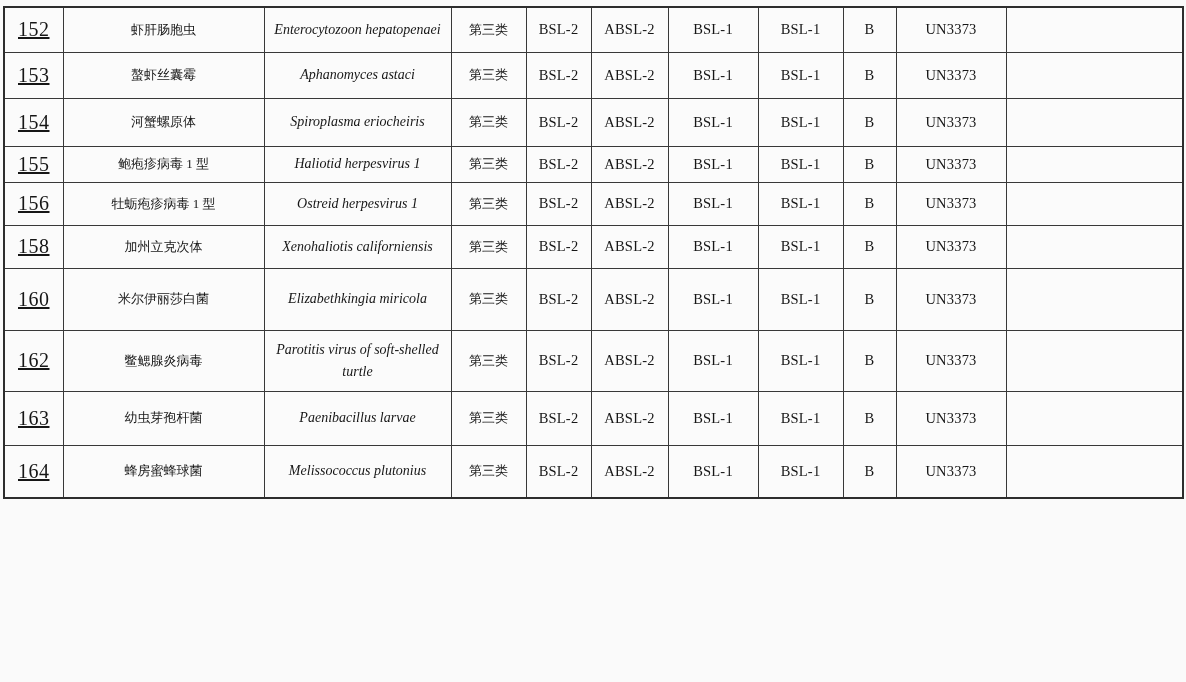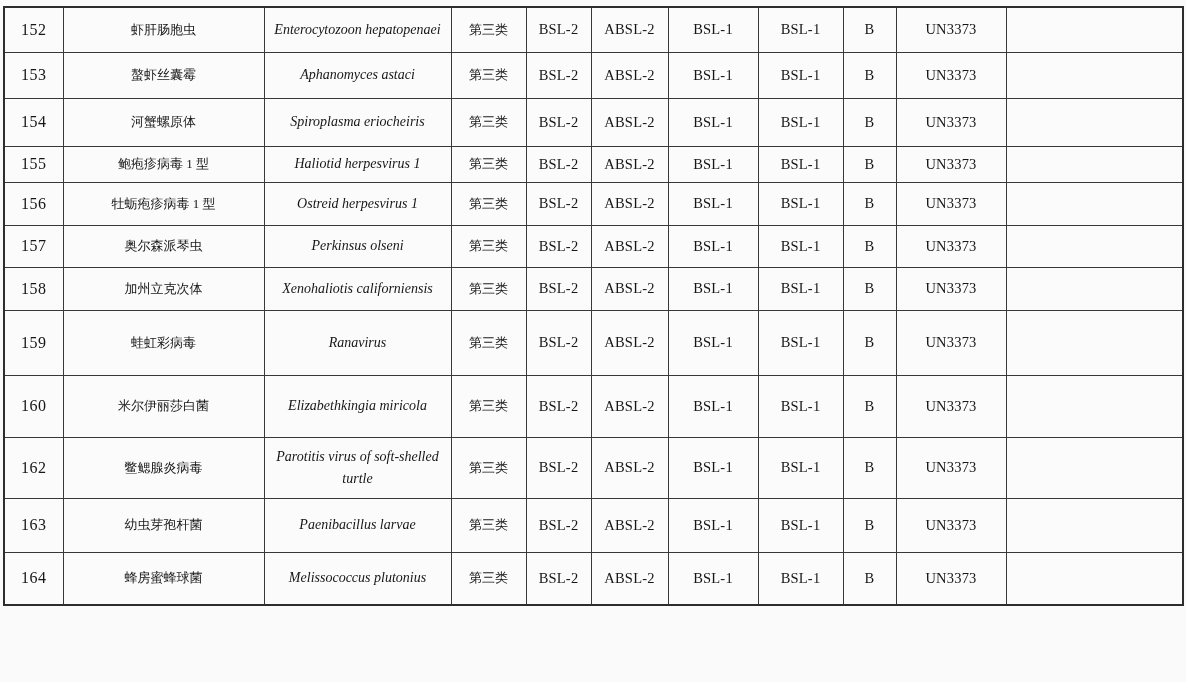--- a/index.html
+++ b/index.html
@@ -31,22 +31,23 @@
     border: 2px solid #2d2d2d;
   }
   table.pathogen-table td {
     border: 1px solid #383838;
     text-align: center;
     vertical-align: middle;
     padding: 1px 3px;
     overflow: hidden;
   }
   td.cell-no {
-    font-size: 16px;
+    font-size: 20px;
     letter-spacing: 0.5px;
+    text-decoration: underline;
   }
   td.cell-cn {
     font-size: 13px;
     line-height: 1.35;
   }
   td.cell-latin {
     font-style: italic;
     font-size: 14px;
     line-height: 1.55;
   }
@@ -132,50 +133,24 @@
     <td class="cell-latin">Ostreid herpesvirus 1</td>
     <td class="cell-cn">第三类</td>
     <td class="cell-code">BSL-2</td>
     <td class="cell-code">ABSL-2</td>
     <td class="cell-code">BSL-1</td>
     <td class="cell-code">BSL-1</td>
     <td class="cell-code">B</td>
     <td class="cell-code">UN3373</td>
     <td class="cell-code"></td>
   </tr>
-        <tr style="height: 42px;">
-    <td class="cell-no">157</td>
-    <td class="cell-cn">奥尔森派琴虫</td>
-    <td class="cell-latin">Perkinsus olseni</td>
-    <td class="cell-cn">第三类</td>
-    <td class="cell-code">BSL-2</td>
-    <td class="cell-code">ABSL-2</td>
-    <td class="cell-code">BSL-1</td>
-    <td class="cell-code">BSL-1</td>
-    <td class="cell-code">B</td>
-    <td class="cell-code">UN3373</td>
-    <td class="cell-code"></td>
-  </tr>
         <tr style="height: 43px;">
     <td class="cell-no">158</td>
     <td class="cell-cn">加州立克次体</td>
     <td class="cell-latin">Xenohaliotis californiensis</td>
-    <td class="cell-cn">第三类</td>
-    <td class="cell-code">BSL-2</td>
-    <td class="cell-code">ABSL-2</td>
-    <td class="cell-code">BSL-1</td>
-    <td class="cell-code">BSL-1</td>
-    <td class="cell-code">B</td>
-    <td class="cell-code">UN3373</td>
-    <td class="cell-code"></td>
-  </tr>
-        <tr style="height: 65px;">
-    <td class="cell-no">159</td>
-    <td class="cell-cn">蛙虹彩病毒</td>
-    <td class="cell-latin">Ranavirus</td>
     <td class="cell-cn">第三类</td>
     <td class="cell-code">BSL-2</td>
     <td class="cell-code">ABSL-2</td>
     <td class="cell-code">BSL-1</td>
     <td class="cell-code">BSL-1</td>
     <td class="cell-code">B</td>
     <td class="cell-code">UN3373</td>
     <td class="cell-code"></td>
   </tr>
         <tr style="height: 62px;">

